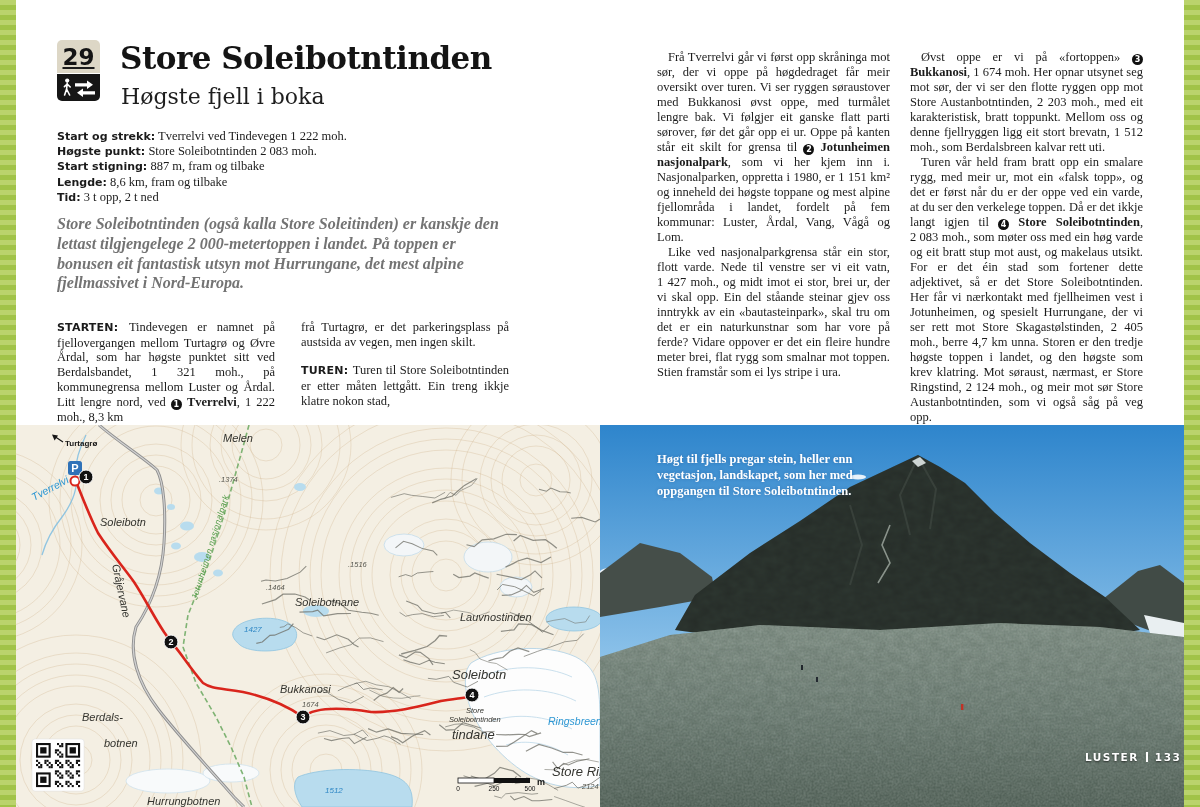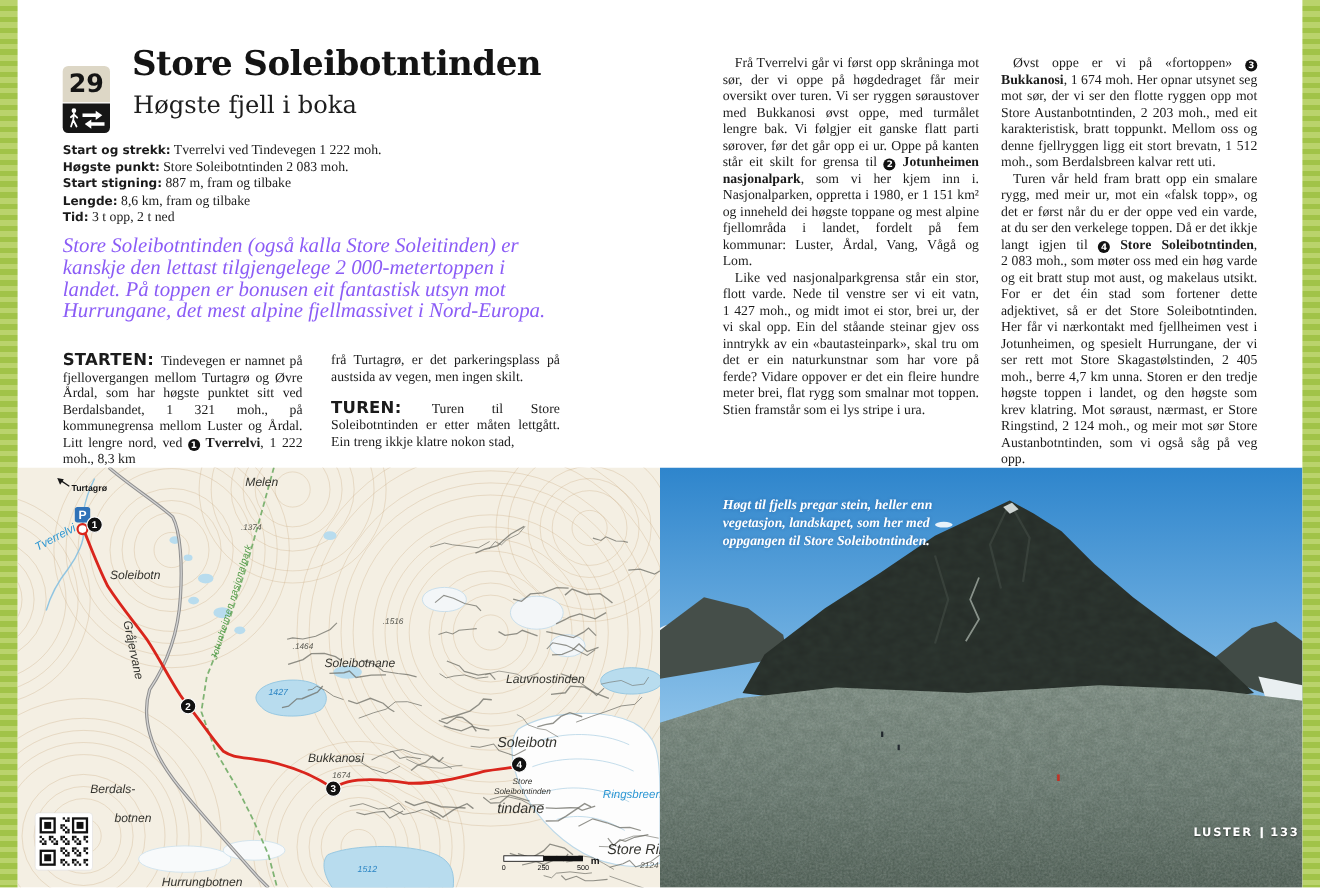--- a/index.html
+++ b/index.html
@@ -3,47 +3,47 @@
 <meta charset="utf-8">
 <style>
   html,body{margin:0;padding:0;}
   body{width:1200px;height:807px;background:#fff;font-family:"Liberation Serif",serif;color:#1b1b1b;}
   .spread{position:relative;width:1200px;height:807px;overflow:hidden;background:#fff;}
   .edge{position:absolute;top:0;width:16px;height:807px;
         background:repeating-linear-gradient(180deg,#bad36c 0 5px,#a1c348 5px 10px);}
   .edge-left{left:0;} .edge-right{right:0;}
 
   
-  .badges{position:absolute;left:57px;top:60px;width:43px;}
+  .badges{position:absolute;left:57px;top:40px;width:43px;text-decoration:underline;}
   .num-badge{width:43px;height:33px;background:#ddd7c6;border-radius:5px 5px 0 0;
              font-family:"DejaVu Sans",sans-serif;font-weight:bold;font-size:23px;
              display:flex;align-items:center;justify-content:center;color:#141414;}
   .icon-badge{width:43px;height:27px;background:#161616;border-radius:0 0 5px 5px;
               display:flex;align-items:center;justify-content:center;margin-top:1px;}
   h1.title{position:absolute;left:120px;top:40px;margin:0;font-family:"DejaVu Serif",serif;
            font-weight:bold;font-size:31px;letter-spacing:-.5px;color:#141414;}
   h2.subtitle{position:absolute;left:121px;top:84px;margin:0;font-family:"DejaVu Serif",serif;
            font-weight:normal;font-size:22px;color:#1d1d1d;}
 
   
   .facts{position:absolute;left:57px;top:129px;width:420px;}
   .fact-row{font-size:12.5px;line-height:15.2px;}
   .fact-label{font-family:"DejaVu Sans",sans-serif;font-weight:bold;font-size:11px;}
 
   
   .intro{position:absolute;left:57px;top:214px;width:458px;margin:0;
-         font-style:italic;font-weight:normal;font-size:19px;line-height:19.8px;color:#8b5cf6;}
+         font-style:italic;font-weight:bold;font-size:16px;line-height:19.8px;color:#737373;}
 
   
   .col{position:absolute;text-align:justify;}
   .bp{margin:0;font-size:12.5px;line-height:14.7px;}
   .rcol .bp{line-height:15px;}
   .bp.ind{text-indent:11px;}
   .bp.gap{margin-top:14px;}
-  .lead{font-family:"DejaVu Sans",sans-serif;font-weight:bold;font-size:15px;letter-spacing:.2px;}
+  .lead{font-family:"DejaVu Sans",sans-serif;font-weight:bold;font-size:11px;letter-spacing:.2px;}
   .mk{display:inline-block;width:11px;height:11px;border-radius:50%;background:#111;color:#fff;
       font-family:"DejaVu Sans",sans-serif;font-weight:bold;font-size:8px;line-height:11px;
       text-align:center;vertical-align:-1px;text-indent:0;}
   #lcol1{left:57px;top:320px;width:218px;}
   #lcol2{left:301px;top:320px;width:208px;}
   #rcol1{left:657px;top:50px;width:233px;}
   #rcol2{left:910px;top:50px;width:233px;}
 
   
   .map{position:absolute;left:16px;top:425px;width:584px;height:382px;}
@@ -57,21 +57,21 @@
   .lbl-water-sm{font-style:italic;font-size:8px;fill:#2d86c4;}
   .lbl-park{font-style:italic;font-size:8.5px;fill:#4f9a44;letter-spacing:.4px;}
   .lbl-road{font-weight:bold;font-size:8px;fill:#161616;}
   .wp-num{font-family:"DejaVu Sans",sans-serif;font-weight:bold;font-size:9px;fill:#fff;}
   .scale-txt{font-size:6.5px;fill:#111;}
   .scale-unit{font-weight:bold;font-size:9px;fill:#111;}
 
   
   .photo{position:absolute;left:600px;top:425px;width:584px;height:382px;margin:0;}
   .photo-caption{position:absolute;left:57px;top:26px;width:260px;color:#fff;
-      font-style:italic;font-weight:bold;font-size:12.5px;line-height:16px;
+      font-weight:bold;font-size:12.5px;line-height:16px;
       font-family:"Liberation Serif",serif;text-shadow:0 0 3px rgba(30,80,140,.45);}
   .photo-footer{position:absolute;left:485px;top:326px;display:flex;align-items:center;gap:7px;
       color:#fff;font-family:"DejaVu Sans",sans-serif;font-weight:bold;font-size:10.5px;
       letter-spacing:1.5px;text-shadow:0 1px 2px rgba(0,0,0,.6);justify-content:space-between;}
   .photo-footer .bar{width:2px;height:10px;background:#fff;}
 </style>
 </head>
 <body>
 
 <div class="spread">

